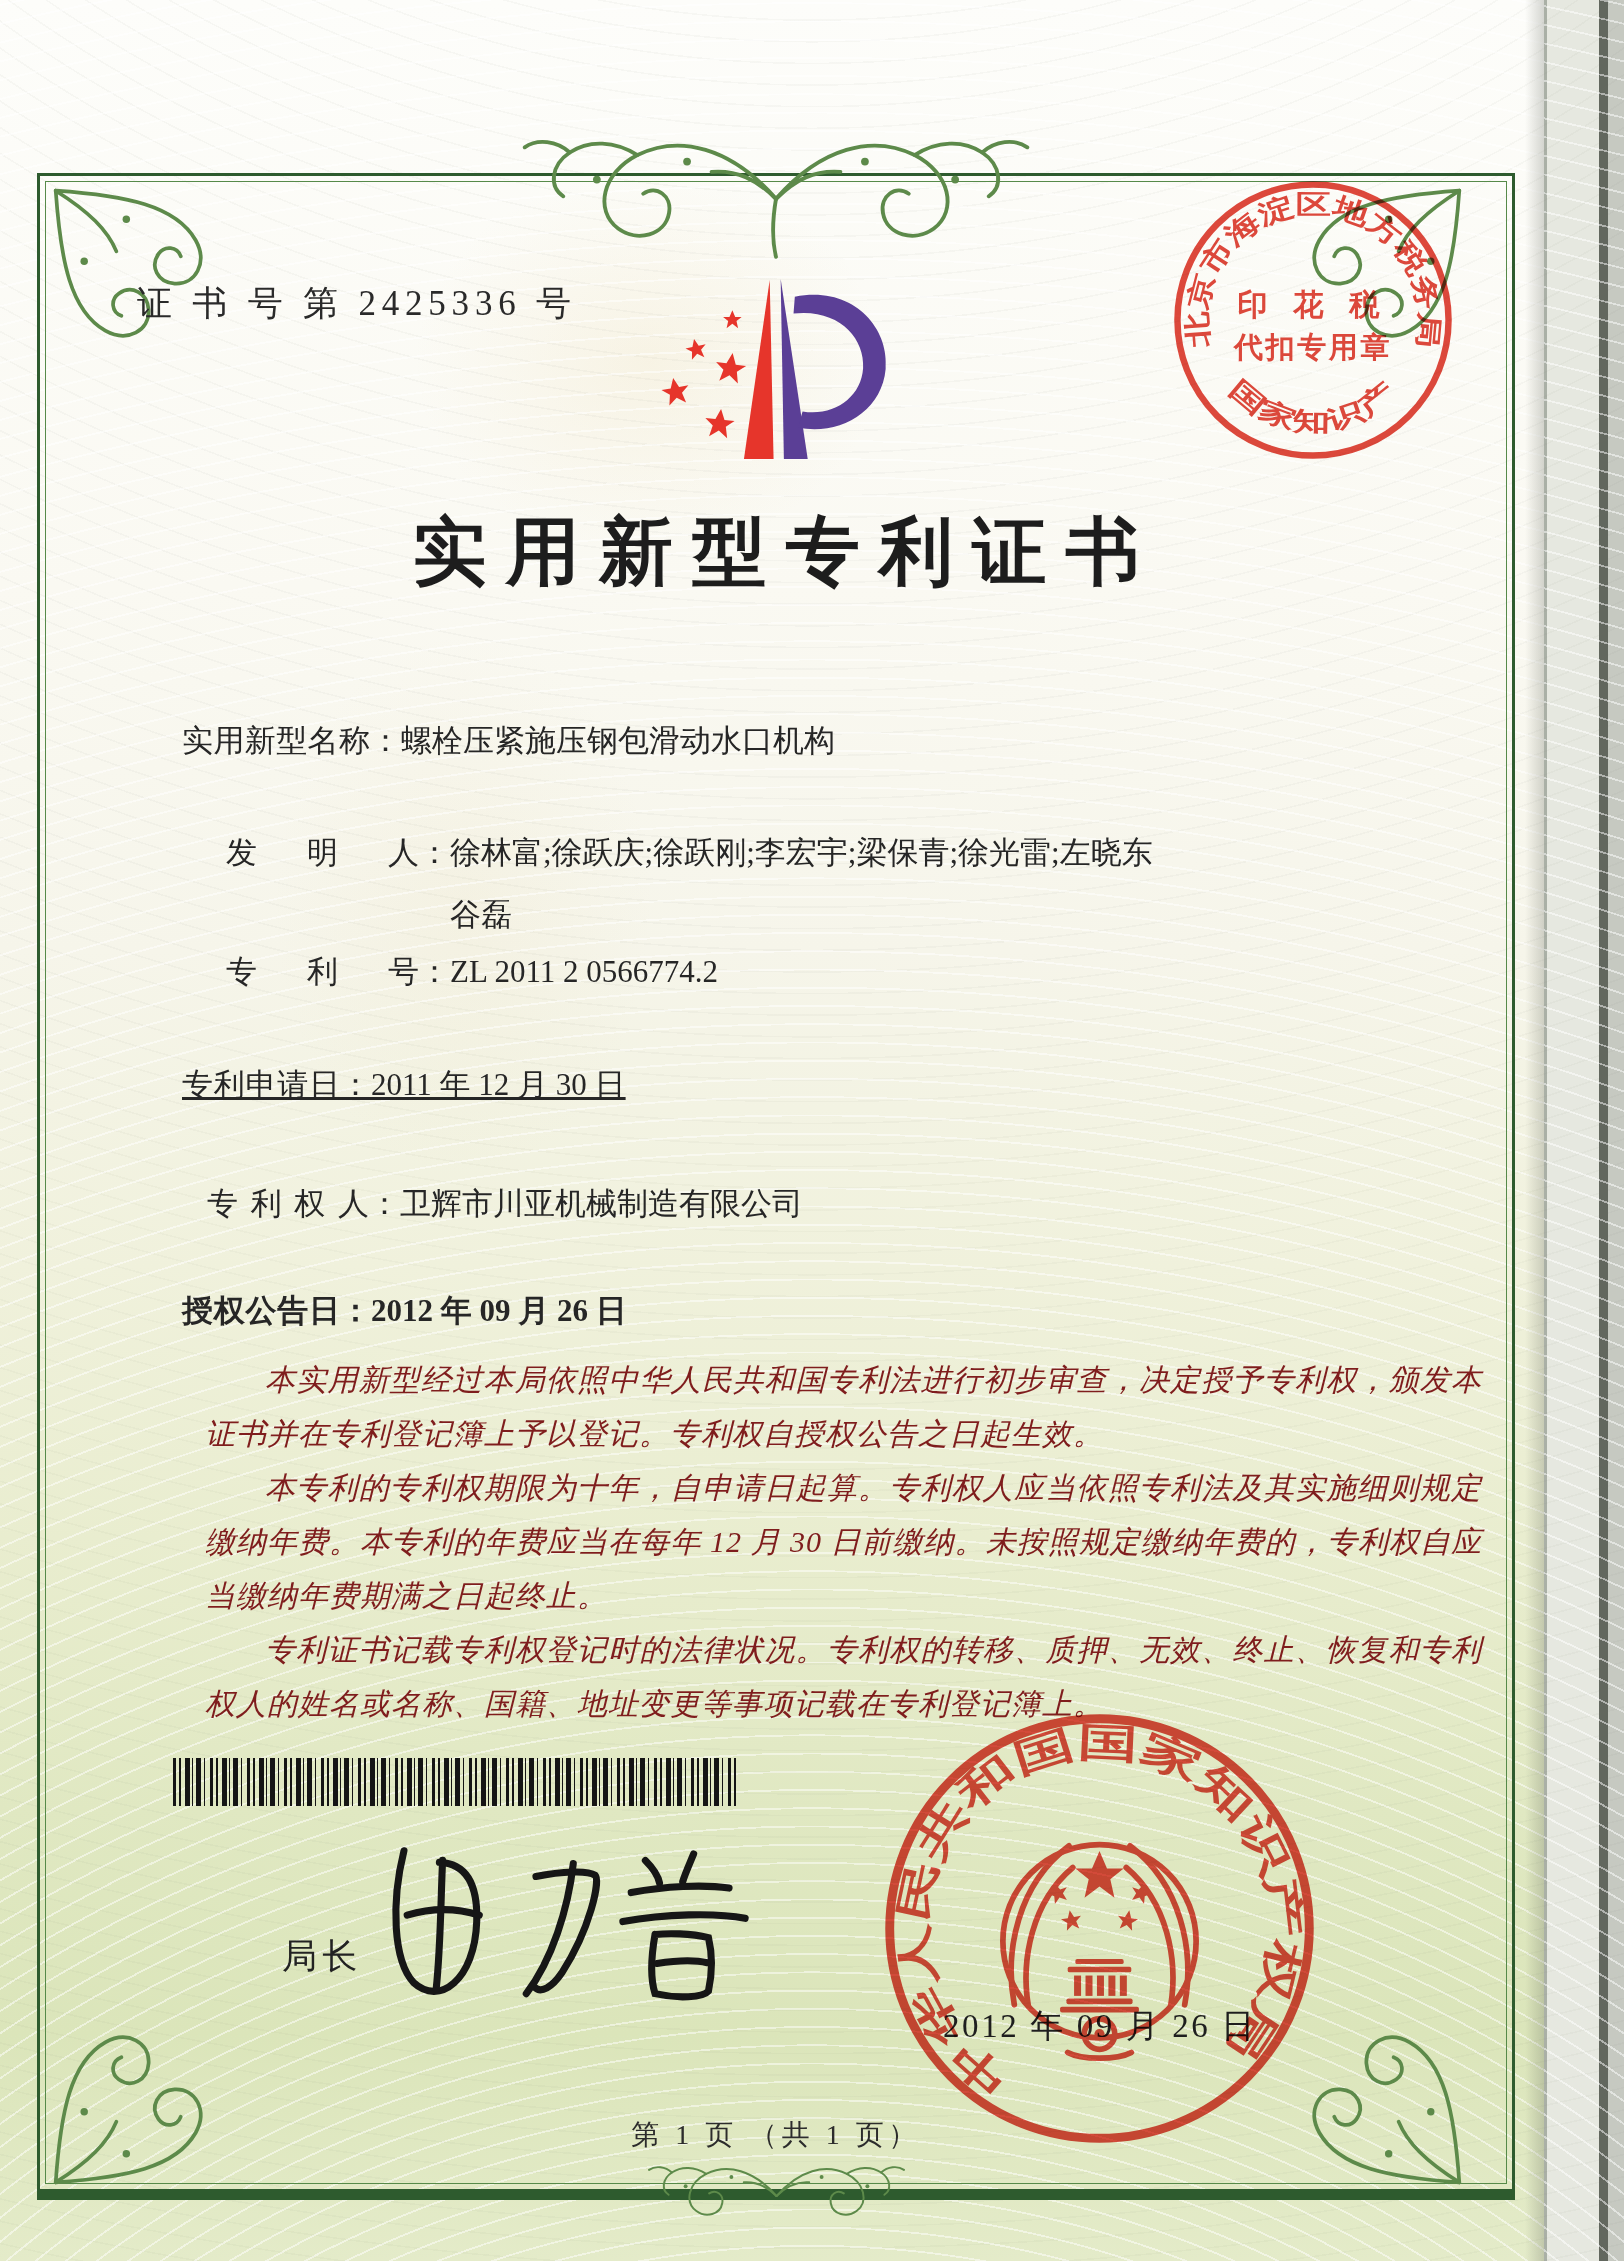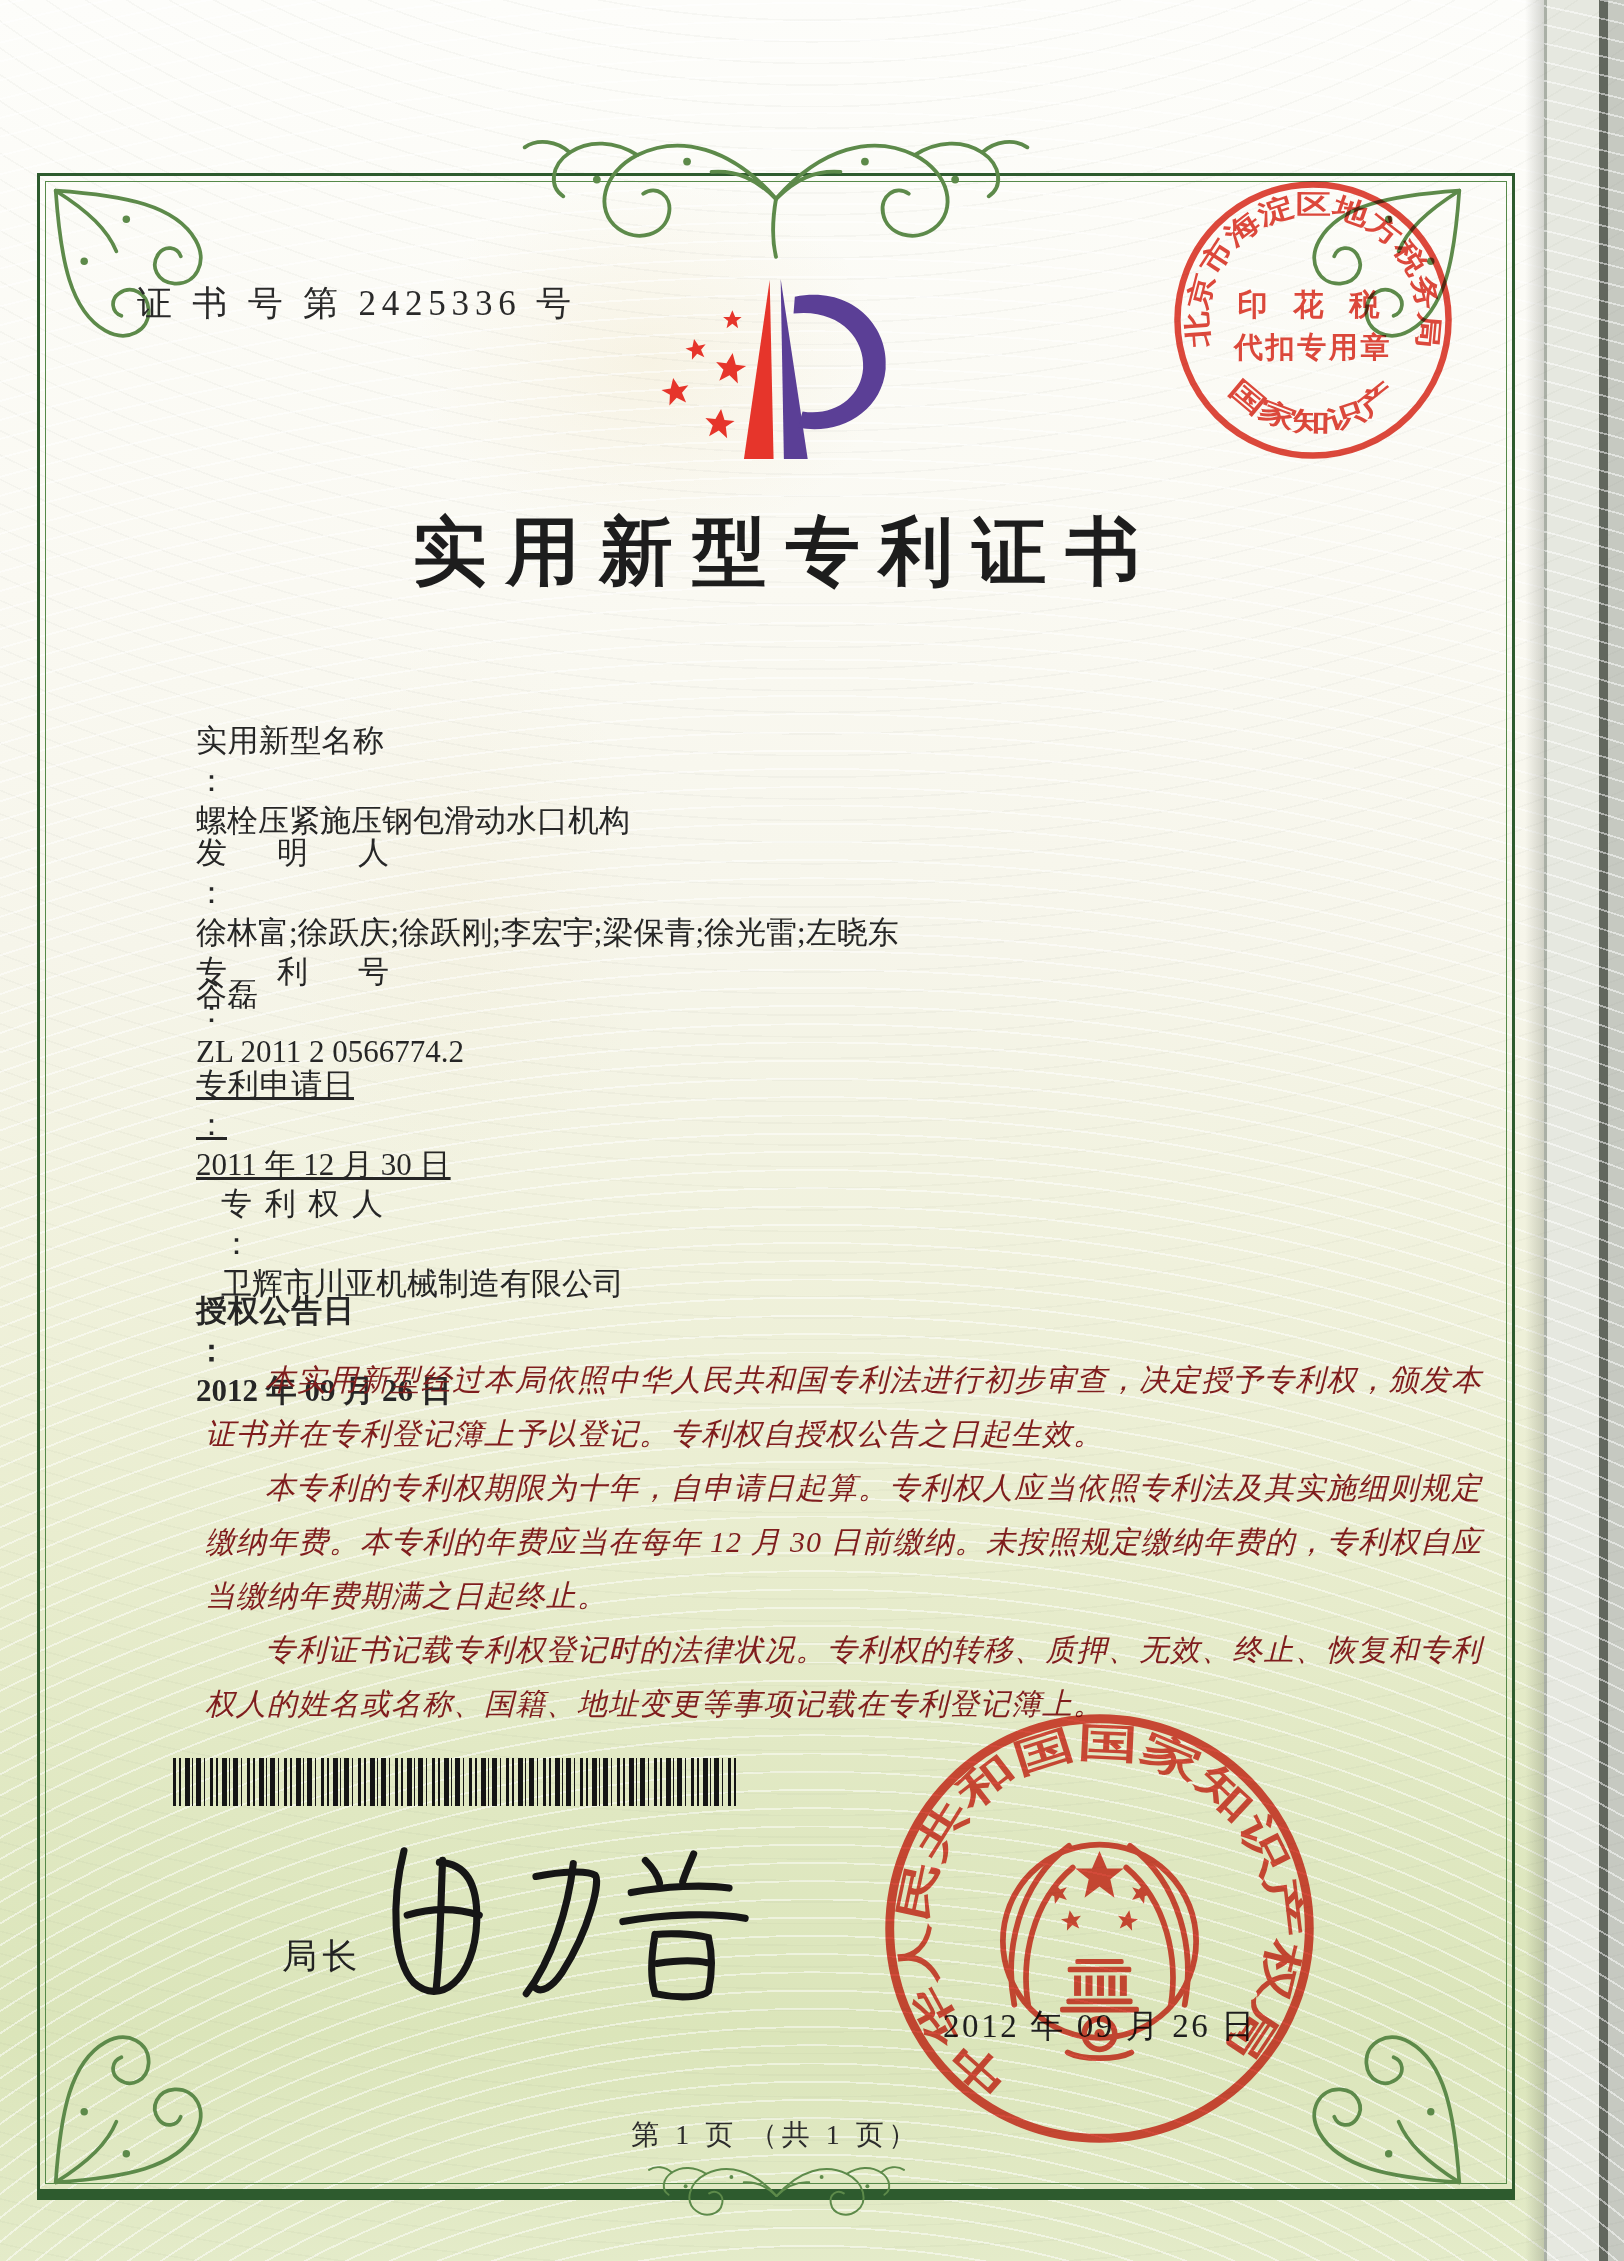--- a/index.html
+++ b/index.html
@@ -43,23 +43,23 @@
   }
   .orn{position:absolute;z-index:5;pointer-events:none;}
   
   .cert-no{position:absolute;left:137px;top:280px;z-index:6;font-size:35px;letter-spacing:5.8px;color:#2a2a2a;}
   .logo{position:absolute;left:637px;top:271px;width:277px;height:219px;z-index:6;}
   .tax-seal{position:absolute;left:1171px;top:178px;width:284px;height:284px;z-index:8;mix-blend-mode:multiply;opacity:.92;}
   .title{
     position:absolute;left:37px;top:503px;width:1478px;z-index:6;text-align:center;
     font-size:74px;font-weight:bold;letter-spacing:19.3px;text-indent:19.3px;color:#1d1d1d;
   }
-  .field{position:absolute;left:196px;z-index:6;display:flex;font-size:31px;color:#262626;line-height:40px;flex-direction:column;}
+  .field{position:absolute;left:182px;z-index:6;display:flex;font-size:31px;color:#262626;line-height:40px;}
   .field .lab{display:inline-block;text-align:justify;text-align-last:justify;}
-  .lab-w6{width:188px;} .lab-w3{width:193px;} .lab-w5{width:158px;} .lab-w4{width:162px;}
+  .lab-w6{width:188px;} .lab-w3{width:193px;margin-left:44px;} .lab-w5{width:158px;} .lab-w4{width:162px;}
   .field .colon{flex:none;}
   .field .val{white-space:pre-wrap;}
   .f1{top:721px;} .f2{top:833px;} .f3{top:952px;justify-content:center;} .f4{top:1065px;text-decoration:underline;} .f5{top:1184px;margin-left:25px;} .f6{top:1291px;font-weight:bold;}
   .val2{display:block;margin-top:22px;}
   .body-text{position:absolute;left:205px;top:1353px;width:1277px;z-index:6;}
   .body-text p{margin:0;font-size:30px;line-height:54px;letter-spacing:1px;text-indent:2em;text-align:justify;color:#7f1d1d;font-style:italic;}
   .barcode{
     position:absolute;left:173px;top:1758px;width:566px;height:48px;z-index:6;
     background:repeating-linear-gradient(90deg,
       #151515 0 3.2px,transparent 3.2px 5.8px,

